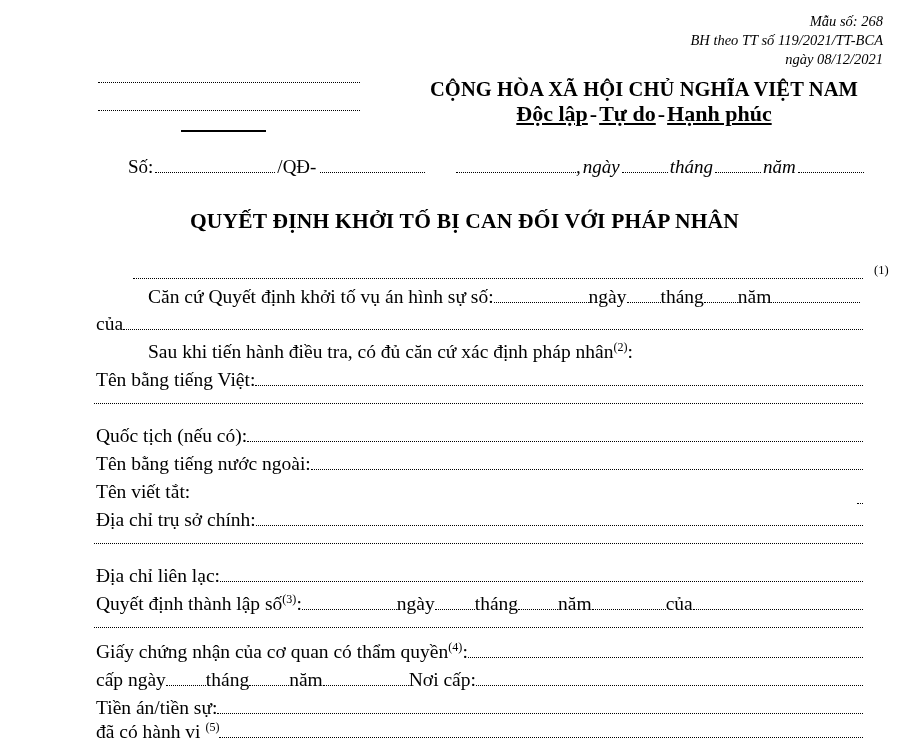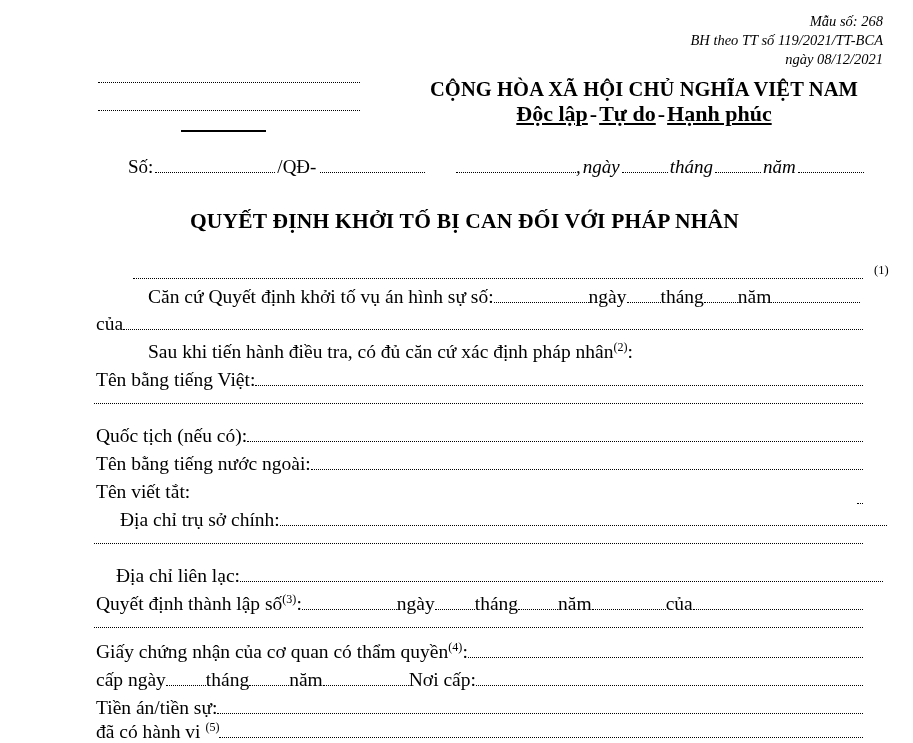--- a/index.html
+++ b/index.html
@@ -254,27 +254,27 @@
     <div class="row" style="left:88px; top:453px; width:767px;">
       <span class="txt">Tên bằng tiếng nước ngoài:</span>
       <span class="dots"></span>
     </div>
 
     <div class="row" style="left:88px; top:481px; width:767px;flex-direction:column;">
       <span class="txt">Tên viết tắt:</span>
       <span class="dots"></span>
     </div>
 
-    <div class="row" style="left:88px; top:509px; width:767px;margin-left:24px;">
+    <div class="row" style="left:88px; top:509px; width:767px;">
       <span class="txt">Địa chỉ trụ sở chính:</span>
       <span class="dots"></span>
     </div>
     <div class="dotrow" style="left:86px; top:543px; width:769px;"></div>
 
-    <div class="row" style="left:88px; top:565px; width:767px;margin-left:20px;">
+    <div class="row" style="left:88px; top:565px; width:767px;">
       <span class="txt">Địa chỉ liên lạc:</span>
       <span class="dots"></span>
     </div>
 
     <div class="row" style="left:88px; top:593px; width:767px;">
       <span class="txt"><span>Quyết định thành lập số</span><sup>(3)</sup><span>:</span></span>
       <span class="dots fixed w95"></span>
       <span class="txt">ngày</span>
       <span class="dots fixed w40"></span>
       <span class="txt">tháng</span>

